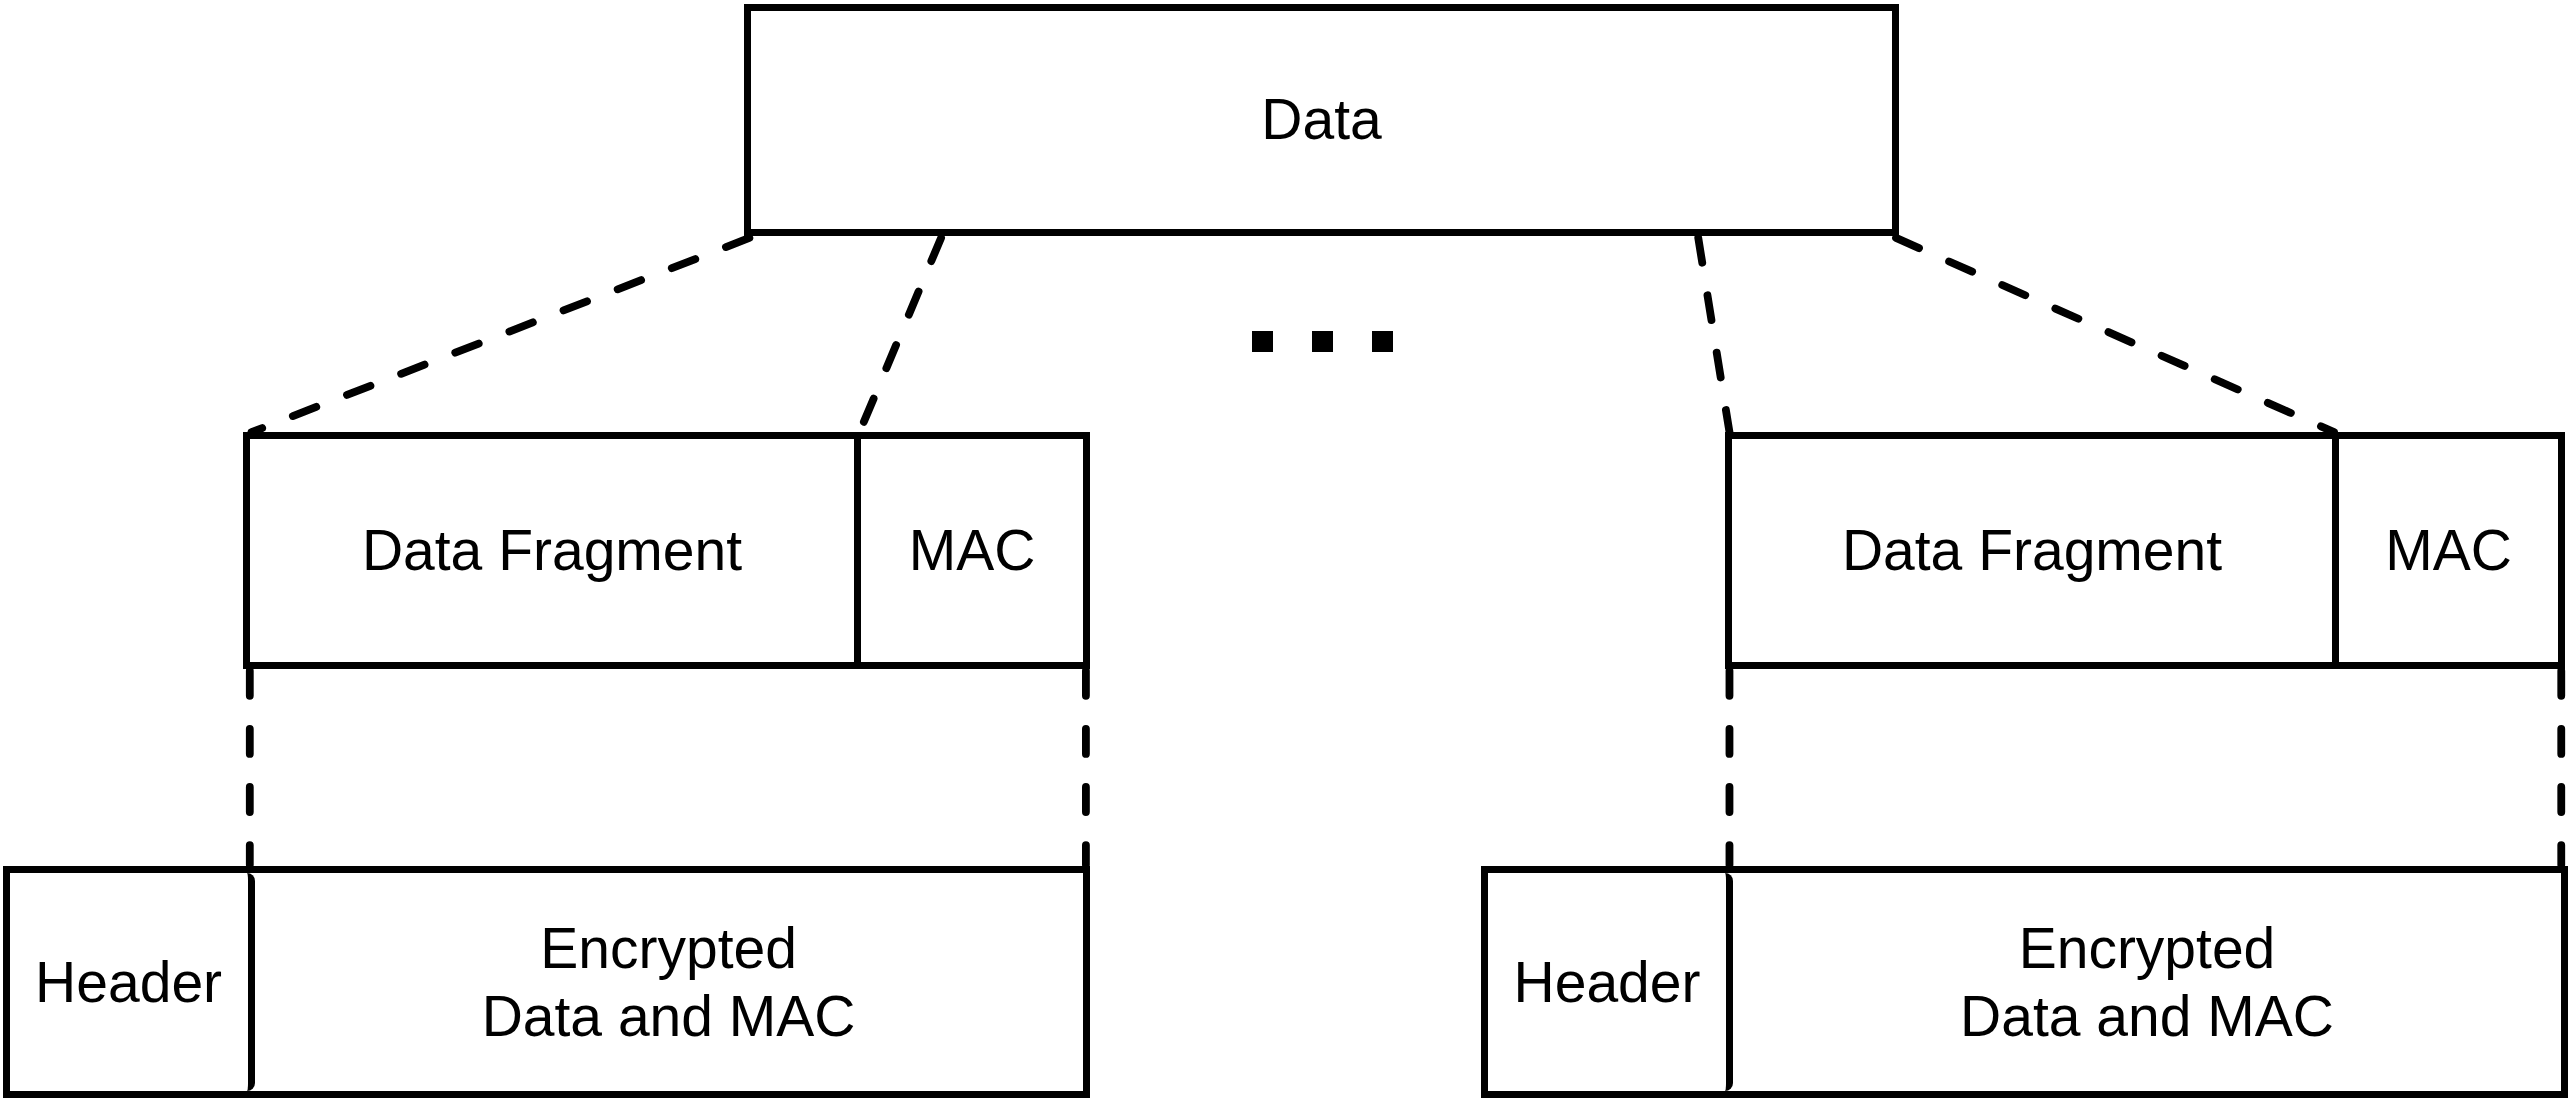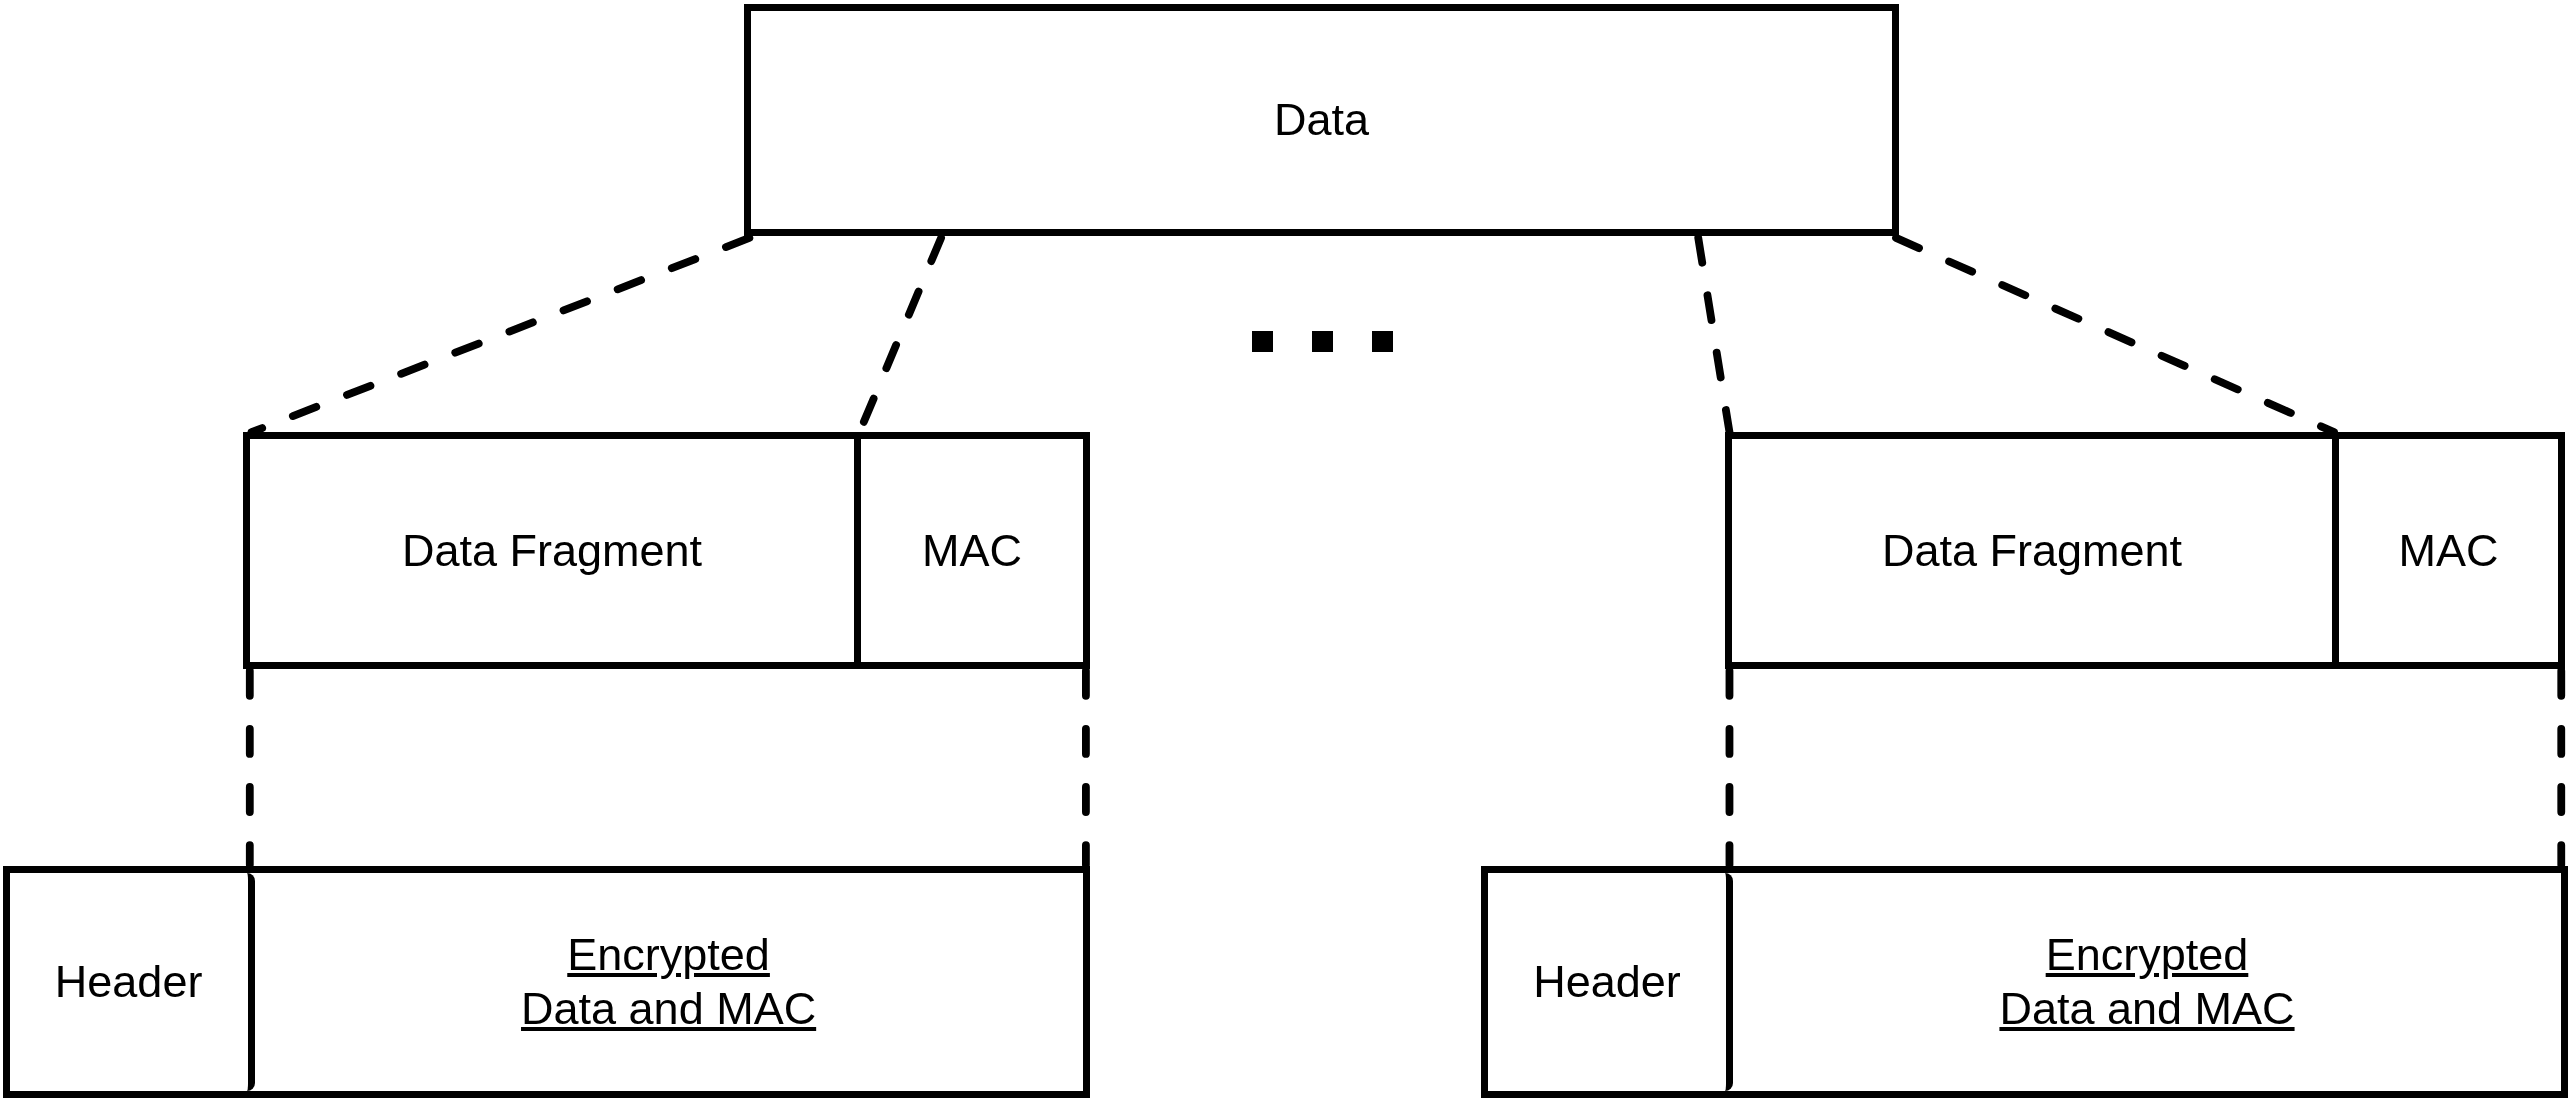--- a/index.html
+++ b/index.html
@@ -18,21 +18,21 @@
     border: 7.8px solid #000000;
     background: #ffffff;
     display: flex;
     align-items: stretch;
   }
   .cell {
     display: flex;
     align-items: center;
     justify-content: center;
     text-align: center;
-    font-size: 45px;
+    font-size: 57px;
     line-height: 1.2;
     box-sizing: border-box;
   }
   .cell.divided { border-right: 7.8px solid #000000; text-align: center; }
   .grow { flex: 1 1 auto; }
 
   
   #data-box { left: 744px; top: 3.5px; width: 1155px; height: 232px; }
 
   
@@ -63,21 +63,21 @@
     width: 2576px; height: 1102px;
     pointer-events: none;
   }
   #connector-layer line {
     stroke: #000000;
     stroke-width: 9;
     stroke-linecap: round;
     stroke-dasharray: 29 38;
     fill: none;
   }
-  .two-line span { display: block; text-decoration: underline; }
+  .two-line span { display: block; }
 </style>
 </head>
 <body>
 
 <div id="canvas">
 
   <svg id="connector-layer" viewBox="0 0 2970 1270" xmlns="http://www.w3.org/2000/svg">
 
     <line x1="864" y1="274" x2="290" y2="498"></line>
     <line x1="1085" y1="274" x2="991" y2="498"></line>

